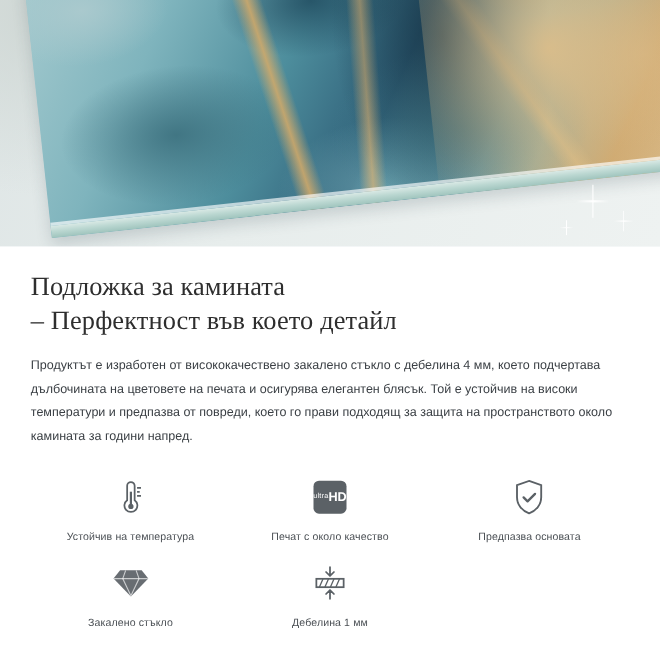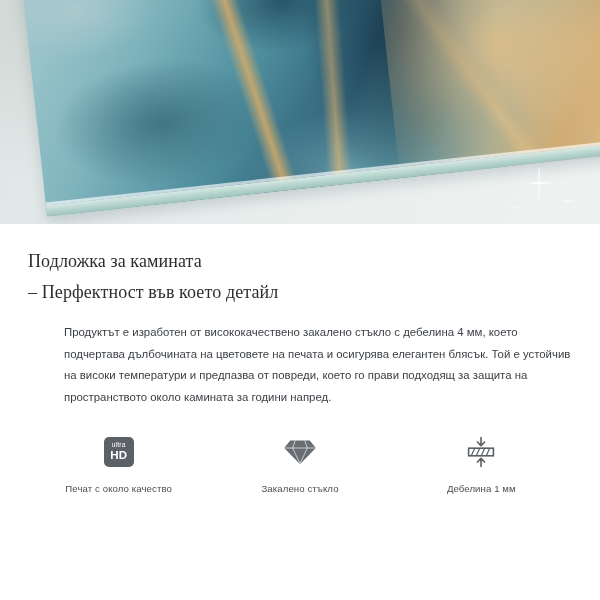--- a/index.html
+++ b/index.html
@@ -93,36 +93,35 @@
   .sparkle::after  { width: 2px; height: 30px; }
   .sparkle.s1 { left: 524px; top: 168px; }
   .sparkle.s2 { left: 552px; top: 186px; transform: scale(.62); }
   .sparkle.s3 { left: 500px; top: 192px; transform: scale(.45); }
 
   
   .content { padding: 0 28px; }
 
   .headline {
     font-family: "Liberation Serif", serif;
-    font-size: 18px;
+    font-size: 24px;
     line-height: 31px;
     color: #2e2e2e;
     font-weight: 400;
     margin-top: 22px;
     letter-spacing: .1px;
   }
   .headline .l2 { display: block; }
 
   .body-copy {
     margin-top: 14px;
     font-size: 11.4px;
     line-height: 21.5px;
     color: #3a3f44;
     max-width: 530px;
-    margin-left: 36px;
   }
 
   
   .features {
     margin-top: 22px;
     display: grid;
     grid-template-columns: repeat(3, 1fr);
     row-gap: 14px;
   }
   .feature {
@@ -139,21 +138,21 @@
     margin-top: 9px;
     font-size: 9.6px;
     color: #4a4f54;
     letter-spacing: .1px;
   }
   .ultrahd {
     width: 30px; height: 30px;
     border-radius: 5px;
     background: #5b6166;
     color: #ffffff;
-    display: flex; flex-direction: column;
+    display: flex; flex-direction: row;
     align-items: center; justify-content: center;
     line-height: 1;
   }
   .ultrahd .u1 { font-size: 6.6px; letter-spacing: .2px; }
   .ultrahd .u2 { font-size: 11.5px; font-weight: bold; margin-top: 1px; }
   svg { display: block; }
 </style>
 </head>
 <body>
 
@@ -179,31 +178,51 @@
 
     <div class="headline">
       <span class="l1">Подложка за камината</span>
       <span class="l2">– Перфектност във което детайл</span>
     </div>
 
     <p class="body-copy">Продуктът е изработен от висококачествено закалено стъкло с дебелина 4 мм, което подчертава дълбочината на цветовете на печата и осигурява елегантен блясък. Той е устойчив на високи температури и предпазва от повреди, което го прави подходящ за защита на пространството около камината за години напред.</p>
 
     <div class="features">
 
+      <div class="feature">
+        <span class="ico">
+          <svg width="26" height="36" viewBox="0 0 26 36" fill="none" stroke="#5b6166" stroke-width="1.6">
+            <path d="M13 4.2a3.4 3.4 0 0 1 3.4 3.4v13.1a5.9 5.9 0 1 1-6.8 0V7.6A3.4 3.4 0 0 1 13 4.2z"></path>
+            <circle cx="13" cy="26.4" r="2.4" fill="#5b6166" stroke="none"></circle>
+            <rect x="12" y="13" width="2" height="12" fill="#5b6166" stroke="none"></rect>
+            <path d="M18.6 9.6h3.6M18.6 13.2h2.4M18.6 16.8h3.6"></path>
+          </svg>
+        </span>
+        <span class="cap">Устойчив на температура</span>
+      </div>
 
       <div class="feature">
         <span class="ico">
           <span class="ultrahd">
             <span class="u1">ultra</span>
             <span class="u2">HD</span>
           </span>
         </span>
         <span class="cap">Печат с около качество</span>
       </div>
 
+      <div class="feature">
+        <span class="ico">
+          <svg width="32" height="36" viewBox="0 0 32 36" fill="none">
+            <path d="M16 3.2l11 3.8v11.1c0 6.7-4.6 12.1-11 14.6-6.4-2.5-11-7.9-11-14.6V7z" stroke="#5b6166" stroke-width="1.7"></path>
+            <path d="M11 18.2l3.6 3.6L21.4 15" stroke="#5b6166" stroke-width="2.1" stroke-linecap="round" stroke-linejoin="round"></path>
+          </svg>
+        </span>
+        <span class="cap">Предпазва основата</span>
+      </div>
 
       <div class="feature">
         <span class="ico">
           <svg width="34" height="30" viewBox="0 0 34 30" fill="#5b6166">
             <path d="M7.2 3.5h19.6l6 7.4L17 27.2 1.2 10.9z" opacity=".92"></path>
             <path d="M1.6 11h30.8" stroke="#ffffff" stroke-width="1" opacity=".65"></path>
             <path d="M12.2 3.6L9.6 11 17 26.6 24.4 11l-2.6-7.4" stroke="#ffffff" stroke-width="1" fill="none" opacity=".65"></path>
           </svg>
         </span>
         <span class="cap">Закалено стъкло</span>

